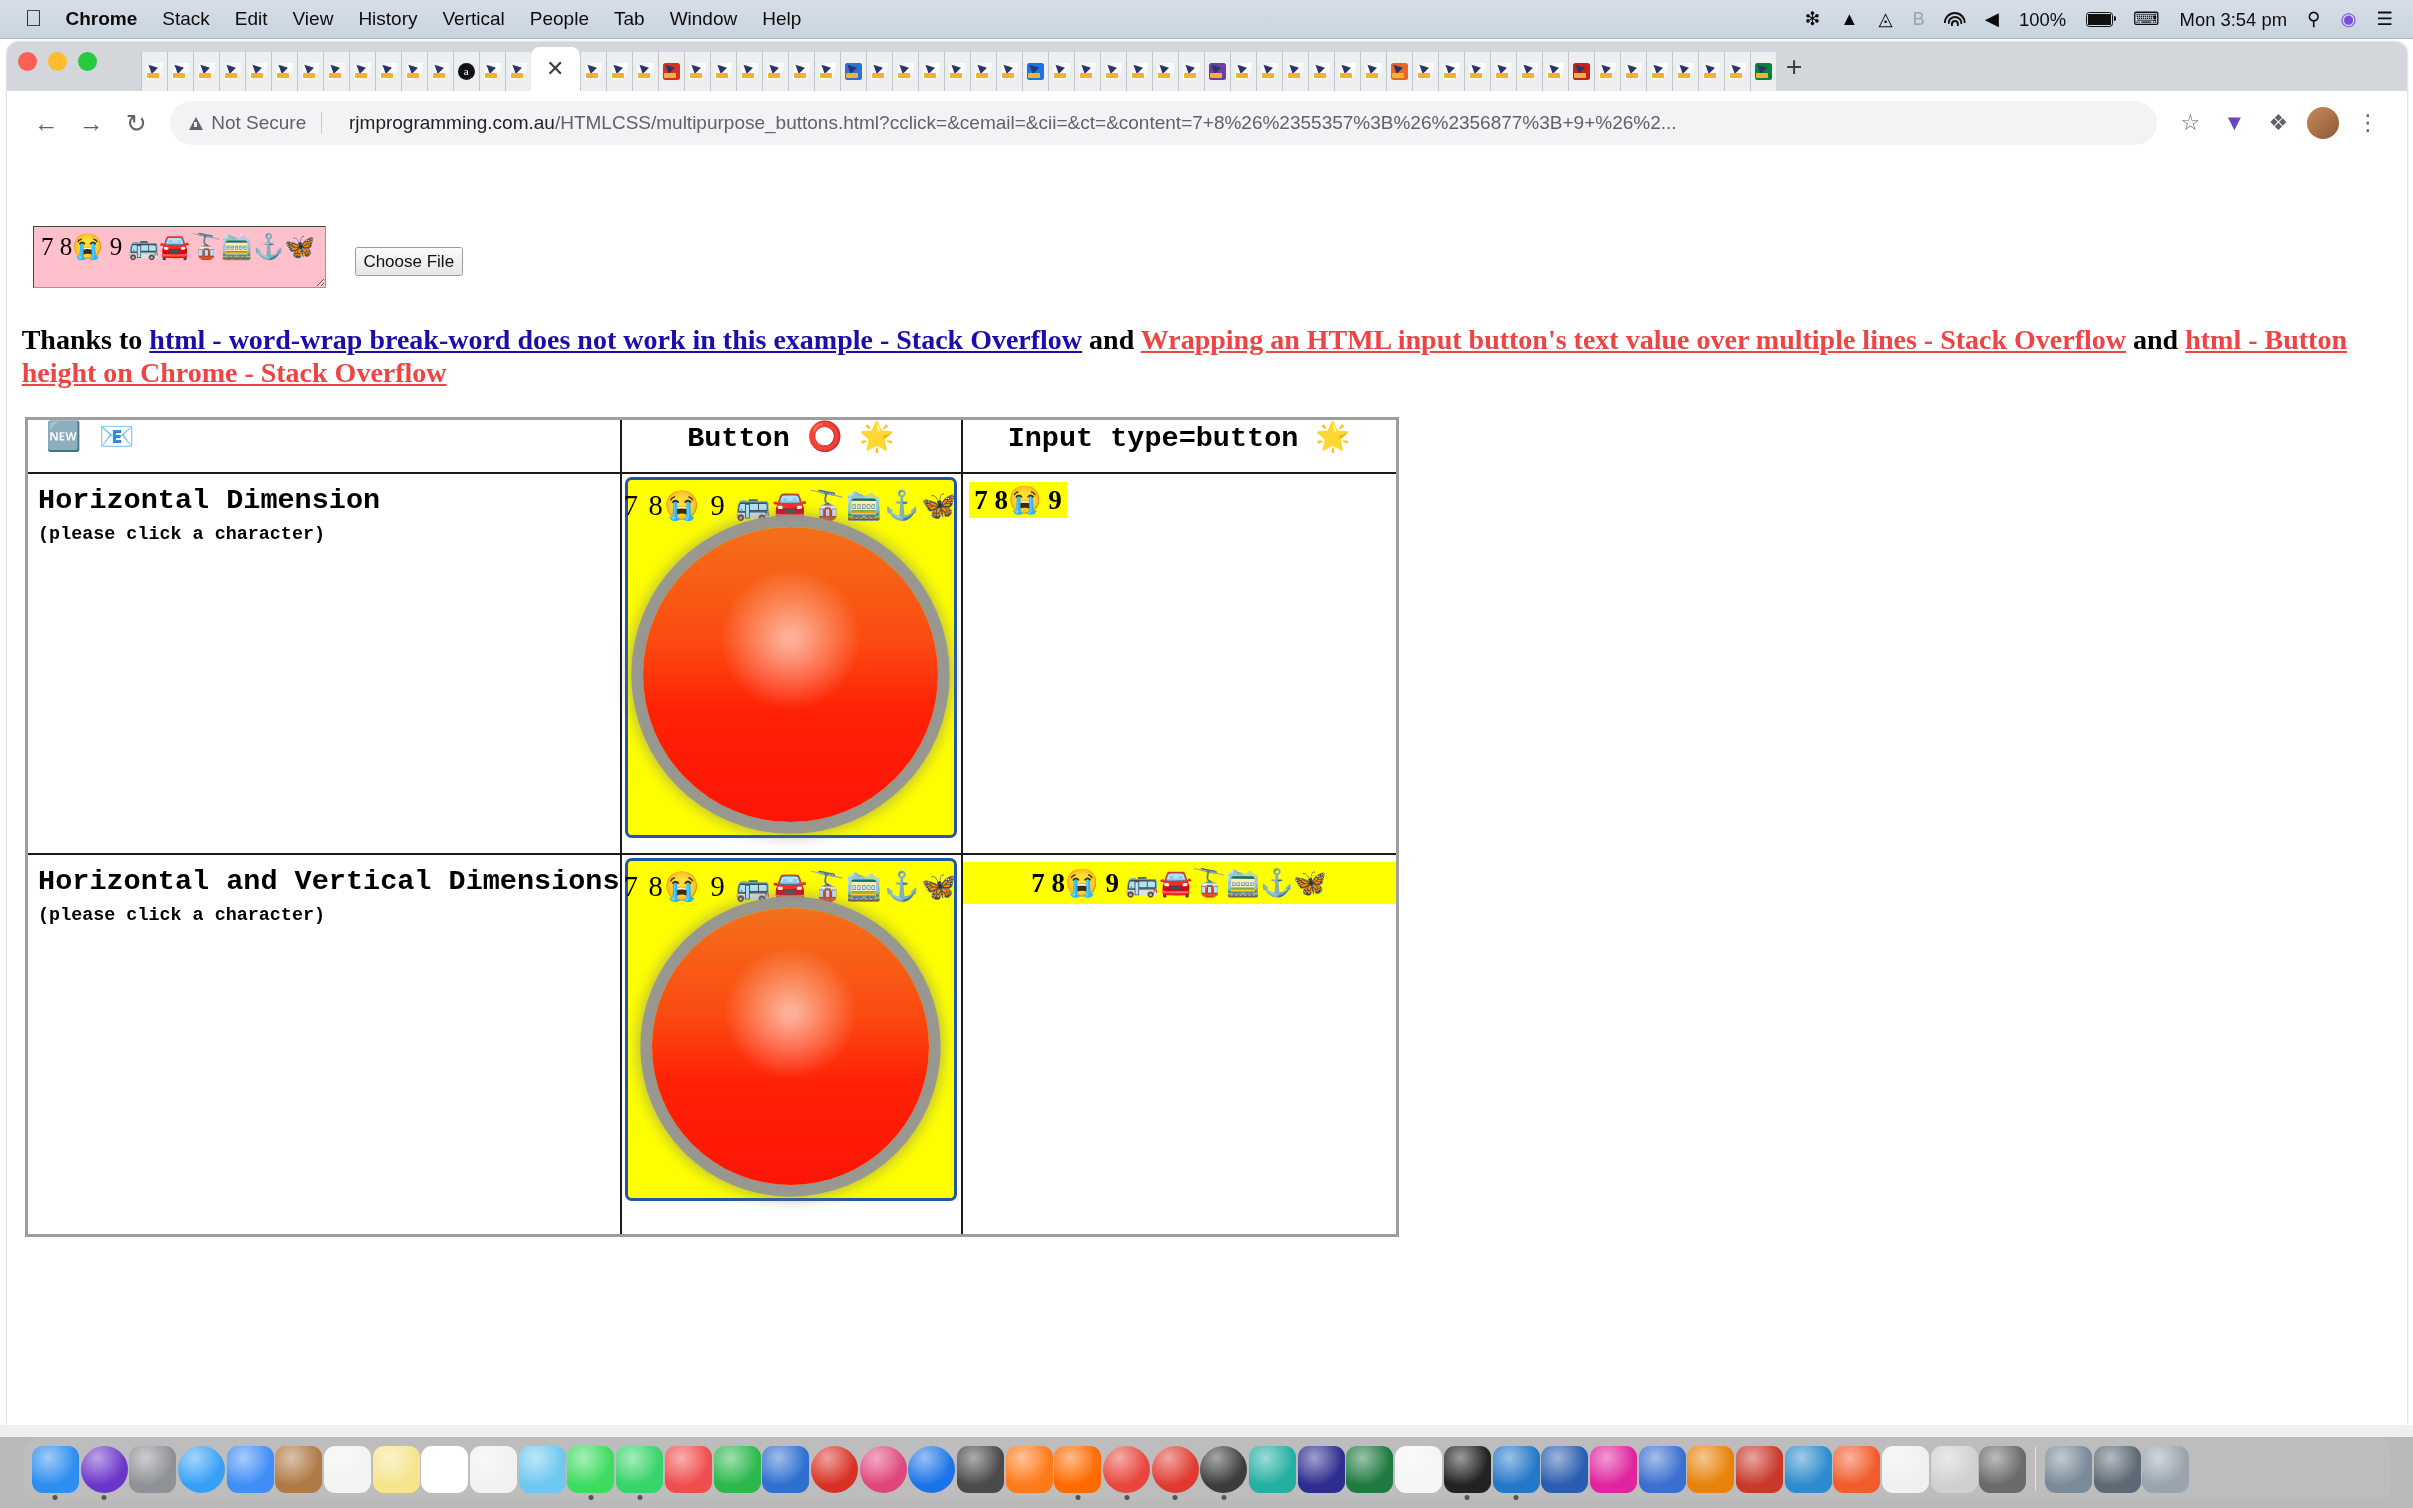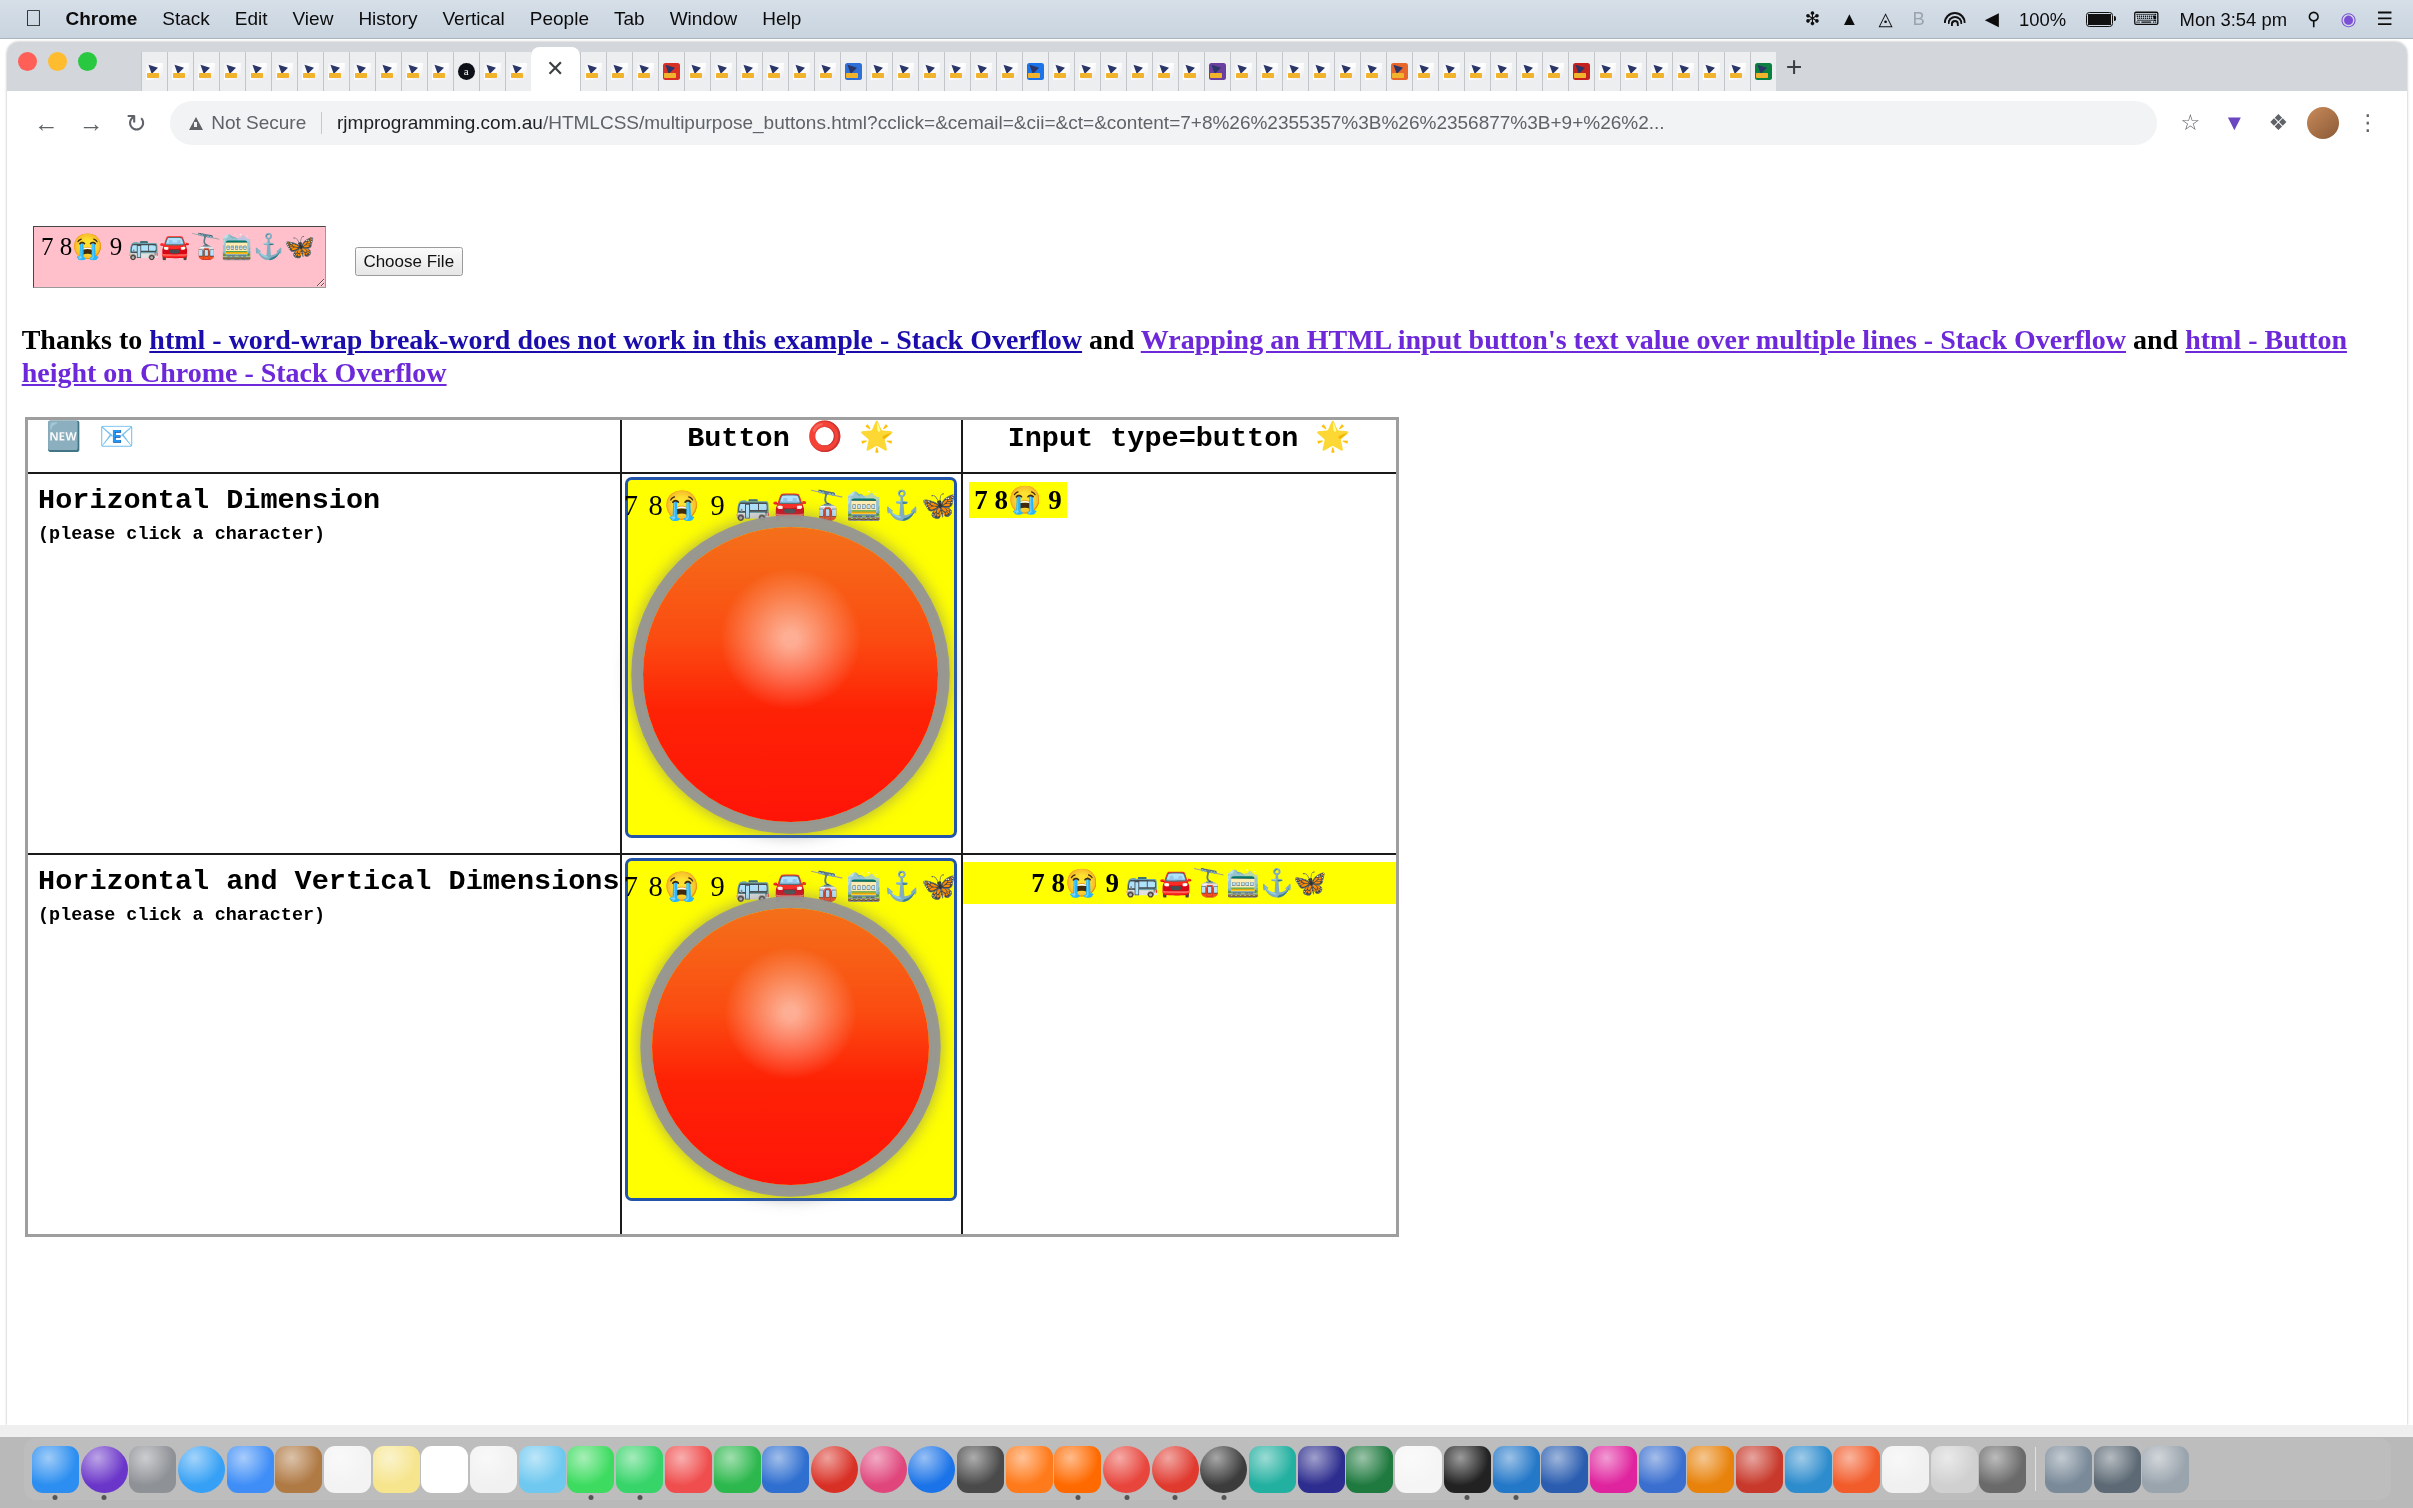--- a/index.html
+++ b/index.html
@@ -53,21 +53,21 @@
   .newtab{font-size:28.5px;color:#3c4043;margin-left:10px;margin-bottom:8.4px;}
 
   #toolbar{height:64px;background:#ffffff;display:flex;align-items:center;padding:0 17px;box-sizing:border-box;gap:0;}
   .navbtn{width:45px;height:45px;display:flex;align-items:center;justify-content:center;font-size:25px;color:#5f6368;}
   .omnibox{flex:1;height:44px;background:#f1f3f4;border-radius:22px;display:flex;align-items:center;padding:0 18.4px;box-sizing:border-box;margin:0 11.7px;min-width:0;}
   .notsecure{display:flex;align-items:center;gap:8.4px;color:#5f6368;font-size:19px;white-space:nowrap;}
   .warntri{width:0;height:0;border-left:7.5px solid transparent;border-right:7.5px solid transparent;border-bottom:13.4px solid #5f6368;position:relative;}
   .warntri:after{content:"";position:absolute;left:-1.3px;top:5px;width:2.5px;height:5px;background:#f1f3f4;}
   .vsep{width:0.8px;height:22px;background:#c6c9cc;margin:0 15px;}
   .urltext{font-size:19px;color:#5f6368;white-space:nowrap;overflow:hidden;text-overflow:clip;flex:1;min-width:0;}
-  .urltext b{color:#202124;font-weight:400;}
+  .urltext b{color:#202124;font-weight:400;margin-left:12px;}
   .tbicon{width:44px;height:44px;display:flex;align-items:center;justify-content:center;font-size:22px;color:#5f6368;}
   .avatar{width:32px;height:32px;border-radius:50%;background:linear-gradient(140deg,#c98a5a,#8a5a36);margin:0 6.7px;}
 
   
   #page{position:absolute;left:0;top:155px;width:2400px;height:1228px;background:#fff;overflow:hidden;}
   .h1row{display:flex;align-items:center;padding:0 0 0 15px;}
   h1.title{font-family:"Liberation Serif",serif;font-weight:bold;font-size:55px;margin:18.4px 0 0 0;line-height:1;white-space:nowrap;}
   .ta{
     width:293px;height:62px;background:#ffc0cb;border:1.7px inset #9a9a9a;
     margin:28.5px 0 0 11.7px;box-sizing:border-box;
@@ -76,21 +76,21 @@
   }
   .choosefile{
     margin:39px 0 0 28.5px;background:linear-gradient(#fbfbfb,#e6e6e6);
     border:0.8px solid #9b9b9b;border-radius:2.5px;padding:3.4px 7.5px;
     font-size:17px;font-family:"Liberation Sans",sans-serif;color:#111;white-space:nowrap;
   }
   h2.sub{font-family:"Liberation Serif",serif;font-weight:bold;font-size:32px;margin:28.5px 0 0 15px;}
   p.thanks{font-family:"Liberation Serif",serif;font-weight:bold;font-size:28px;line-height:1.18;margin:35px 15px 0 15px;color:#000;}
   p.thanks a{text-decoration:underline;}
   a.blue{color:#1a0dab;}
-  a.purple{color:#6d28d9;}
+  a.purple{color:#ef4444;}
 
   table.main{border-collapse:collapse;margin:28.5px 0 0 18.4px;width:1374px;background:#fff;border:3.4px solid #9e9e9e;}
   table.main td,table.main th{border:2.5px solid #1a1a1a;padding:0;vertical-align:top;background:#fff;}
   th.hcell{height:52px;text-align:center;font-family:"Liberation Mono",monospace;font-weight:bold;font-size:28.5px;vertical-align:middle;}
   th.hcell.left{text-align:left;padding-left:18.4px;}
   .colA{width:563px;}
   .colB{width:339px;}
   .colC{width:463px;font-weight:bold;}
   .rowlabel{font-family:"Liberation Mono",monospace;font-weight:bold;font-size:28.5px;padding:10px 0 0 10px;white-space:nowrap;}
   .rowsub{font-family:"Liberation Mono",monospace;font-weight:bold;font-size:18.4px;padding:6.7px 0 0 10px;}

